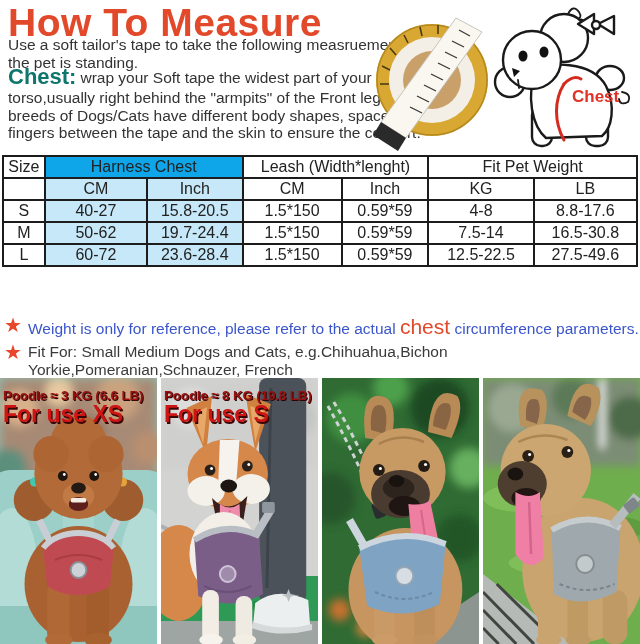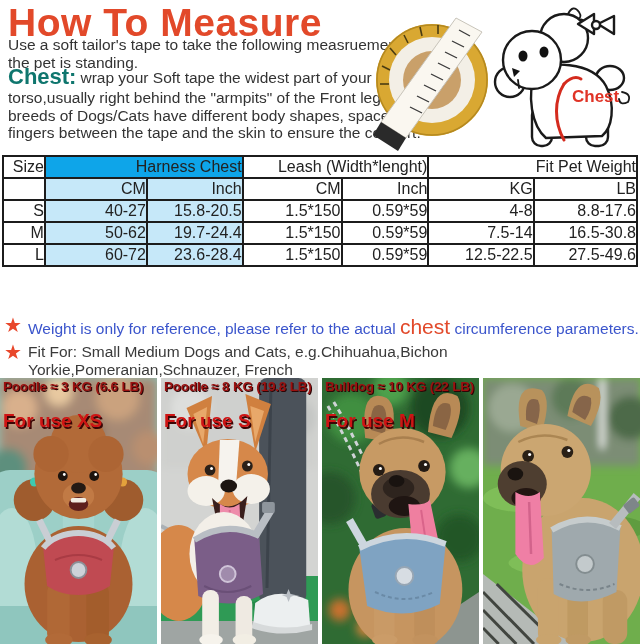--- a/index.html
+++ b/index.html
@@ -10,43 +10,43 @@
   .title{position:absolute;top:1px;left:8px;font-size:39px;font-weight:bold;color:#e2492a;letter-spacing:.5px;}
   .intro{position:absolute;top:36px;left:8px;width:452px;font-size:15.5px;line-height:1.18;color:#333;}
   .chest-para{position:absolute;top:64px;left:8px;width:458px;font-size:15.5px;line-height:1.14;color:#333;}
   .chest-label{font-size:22px;font-weight:bold;color:#0f766e;margin-right:4px;vertical-align:-1px;}
 
   
   .illustration{position:absolute;top:0;right:0;width:280px;height:152px;}
   .illustration svg{width:100%;height:100%;display:block;}
 
   
-  .size-table{position:absolute;top:155px;left:2px;width:636px;border-collapse:collapse;table-layout:fixed;font-size:16px;color:#222;text-align:right;}
+  .size-table{position:absolute;top:155px;left:2px;width:636px;border-collapse:collapse;table-layout:fixed;font-size:16px;color:#222;text-align:center;}
   .size-table th,.size-table td{border:2px solid #1c1c1c;padding:0;height:20px;font-weight:normal;line-height:1.05;}
   .col-size{width:6.6%;}.col-hc-cm{width:16.1%;}.col-hc-in{width:15.1%;}
   .col-l-cm{width:15.6%;}.col-l-in{width:13.7%;}.col-kg{width:16.6%;}.col-lb{width:16.3%;}
   .hdr-blue{background:#0ea5e9;}
   .cell-blue{background:#c6e8f9;}
 
   
   .note{position:absolute;left:4px;display:flex;align-items:flex-start;}
   .note-star{flex:0 0 24px;font-size:20px;line-height:20px;color:#e8472b;text-align:left;}
   .note1{top:315px;}
   .note1 .note-text{font-size:15.5px;color:#3b55cc;line-height:1.2;margin-top:1px;}
   .note1 .chest-hl{font-size:21px;color:#e2492a;line-height:1;}
   .note2{top:342px;}
   .note2 .note-text{font-size:15.5px;color:#3a3a3a;width:606px;line-height:1.15;margin-top:1px;}
 
   
   .photos{position:absolute;top:378px;left:0;width:640px;height:266px;display:flex;gap:4px;background:#fff;}
   .photo{position:relative;flex:1 1 0;overflow:hidden;}
   .photo svg{position:absolute;inset:0;width:100%;height:100%;display:block;}
-  .photo-labels{position:absolute;top:1px;left:3px;z-index:2;}
+  .photo-labels{position:absolute;top:10px;left:3px;z-index:2;}
   .photo-breed{font-size:13.5px;font-weight:bold;color:#9c1110;text-shadow:1px 1px 0 #2c0506;white-space:nowrap;letter-spacing:-0.2px;}
-  .photo-size{font-size:19px;font-weight:bold;color:#cf1414;text-shadow:1.5px 1.5px 0 #3a0505;line-height:1.0;white-space:nowrap;margin-top:17px;}
+  .photo-size{font-size:23px;font-weight:bold;color:#cf1414;text-shadow:1.5px 1.5px 0 #3a0505;line-height:1.0;white-space:nowrap;}
 </style>
 </head>
 <body>
 
 <div class="page">
 
   <div class="title">How To Measure</div>
   <div class="intro">Use a soft tailor's tape to take the following measruements while the pet is standing.</div>
   <div class="chest-para"><span class="chest-label">Chest:</span><span>wrap your Soft tape the widest part of your dog's torso,usually right behind the "armpits" of the Front legs, Different breeds of Dogs/Cats have different body shapes, space for 1-2 fingers between the tape and the skin to ensure the comfort.</span></div>
 
@@ -343,24 +343,20 @@
           <ellipse cx="84" cy="128" rx="16" ry="10" fill="#1f1512"></ellipse>
           <path d="M88,126 Q104,128 110,122 L118,160 Q103,173 91,158 Z" fill="#ef7fa0"></path>
           <line x1="101" y1="132" x2="105" y2="158" stroke="#d9648a" stroke-width="2"></line>
           <path d="M38,170 Q82,148 126,166 L120,226 Q84,244 46,228 Z" fill="#7fa3c2"></path>
           <path d="M38,170 Q82,148 126,166" fill="none" stroke="#cdd6de" stroke-width="6"></path>
           <line x1="42" y1="166" x2="28" y2="142" stroke="#cdd6de" stroke-width="8"></line>
           <circle cx="84" cy="198" r="9" fill="#d7dde3" stroke="#97a6b4" stroke-width="2"></circle>
           <path d="M54,214 q30,14 60,0" fill="none" stroke="#6a8aa6" stroke-width="2" stroke-dasharray="4 3"></path>
         </g>
       </svg>
-      <div class="photo-labels">
-        <div class="photo-breed">Bulldog ≈ 10 KG (22 LB)</div>
-        <div class="photo-size">For use M</div>
-      </div>
     </div>
 
     <div class="photo">
       <svg viewBox="0 0 160 266" preserveAspectRatio="none">
         <defs>
             <filter id="b4" x="-30%" y="-30%" width="160%" height="160%">
               <feGaussianBlur stdDeviation="4"></feGaussianBlur>
             </filter>
           </defs>
         <rect width="160" height="266" fill="#6fae4c"></rect>

